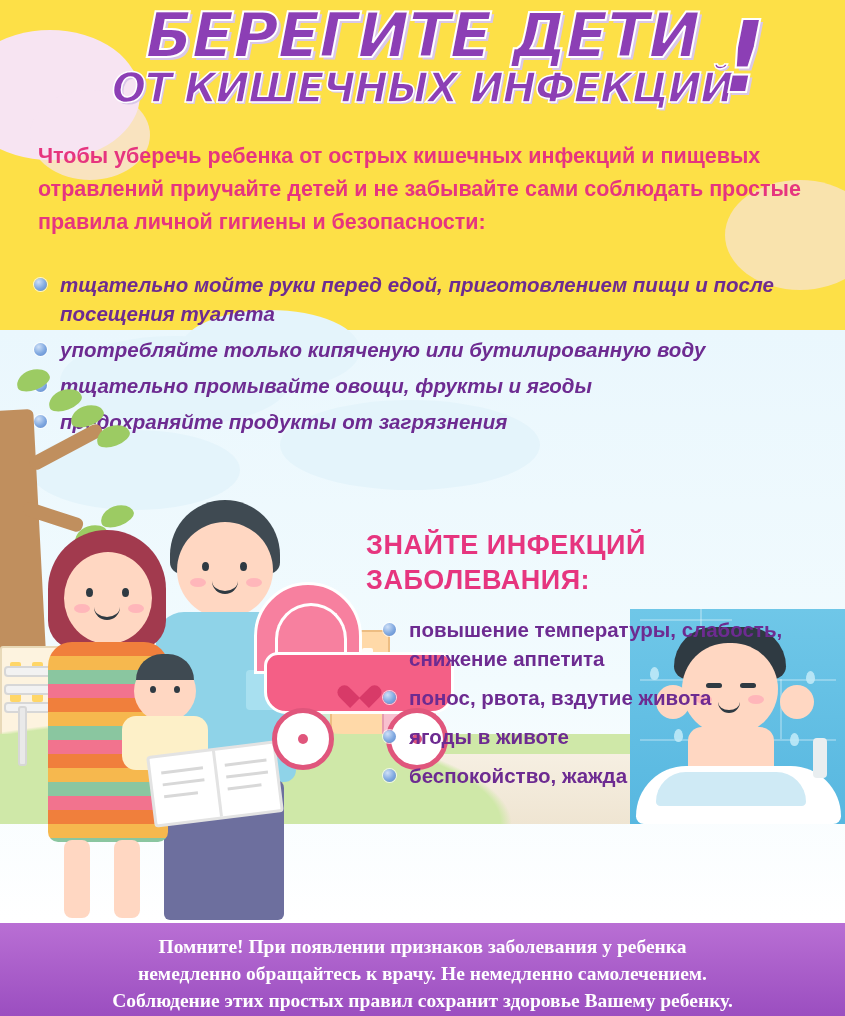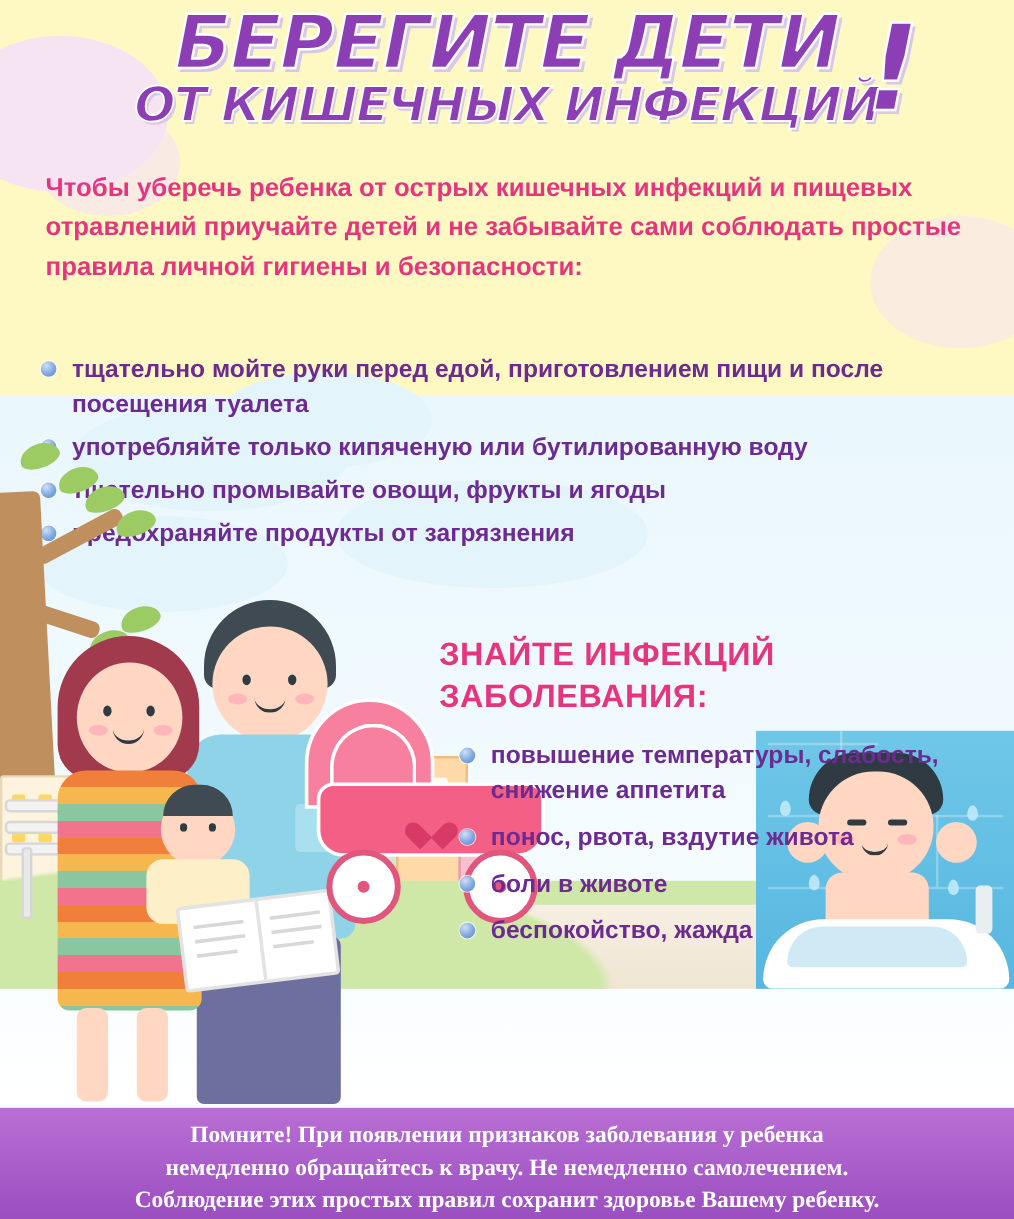--- a/index.html
+++ b/index.html
@@ -5,21 +5,21 @@
   html,body{margin:0;padding:0;}
   body{
     width:845px;height:1016px;
     font-family:"Liberation Sans", sans-serif;
     background:#ffffff;
     overflow:hidden;
   }
   .poster{
     position:relative;
     width:845px;height:1016px;
-    background:#fef9c3;
+    background:#fde047;
     overflow:hidden;
   }
 
   
   .bg-sky{
     position:absolute;left:0;top:330px;width:845px;height:590px;
     background:linear-gradient(#eaf7fd 0%, #f2fbfe 60%, #ffffff 100%);
   }
   .bg-cloud{
     position:absolute;border-radius:50%;background:#e4f4fb;
@@ -67,21 +67,21 @@
 
   
   .intro{
     position:absolute;left:38px;top:140px;width:790px;
     font-family:"Liberation Sans", sans-serif;
     font-weight:bold;font-size:21.5px;line-height:33px;
     color:#e6357f;
   }
 
   
-  .list1{position:absolute;left:34px;top:293px;width:790px;}
+  .list1{position:absolute;left:34px;top:270px;width:790px;font-style:italic;}
   .li{
     position:relative;
     padding-left:26px;
     font-weight:bold;
     color:#6d2b91;
     font-size:20.5px;
     line-height:29px;
     margin-bottom:7px;
   }
   .li .dot{
@@ -419,21 +419,21 @@
     <div class="li">
       <span class="dot"></span>
       <span>повышение температуры, слабость, снижение аппетита</span>
     </div>
     <div class="li">
       <span class="dot"></span>
       <span>понос, рвота, вздутие живота</span>
     </div>
     <div class="li">
       <span class="dot"></span>
-      <span>боли в животе</span>
+      <span>ягоды в животе</span>
     </div>
     <div class="li" style="width:230px;">
       <span class="dot"></span>
       <span>беспокойство, жажда</span>
     </div>
   </div>
 
   <div class="bottom">
     <p>Помните! При появлении признаков заболевания у ребенка</p>
     <p>немедленно обращайтесь к врачу. Не немедленно самолечением.</p>

